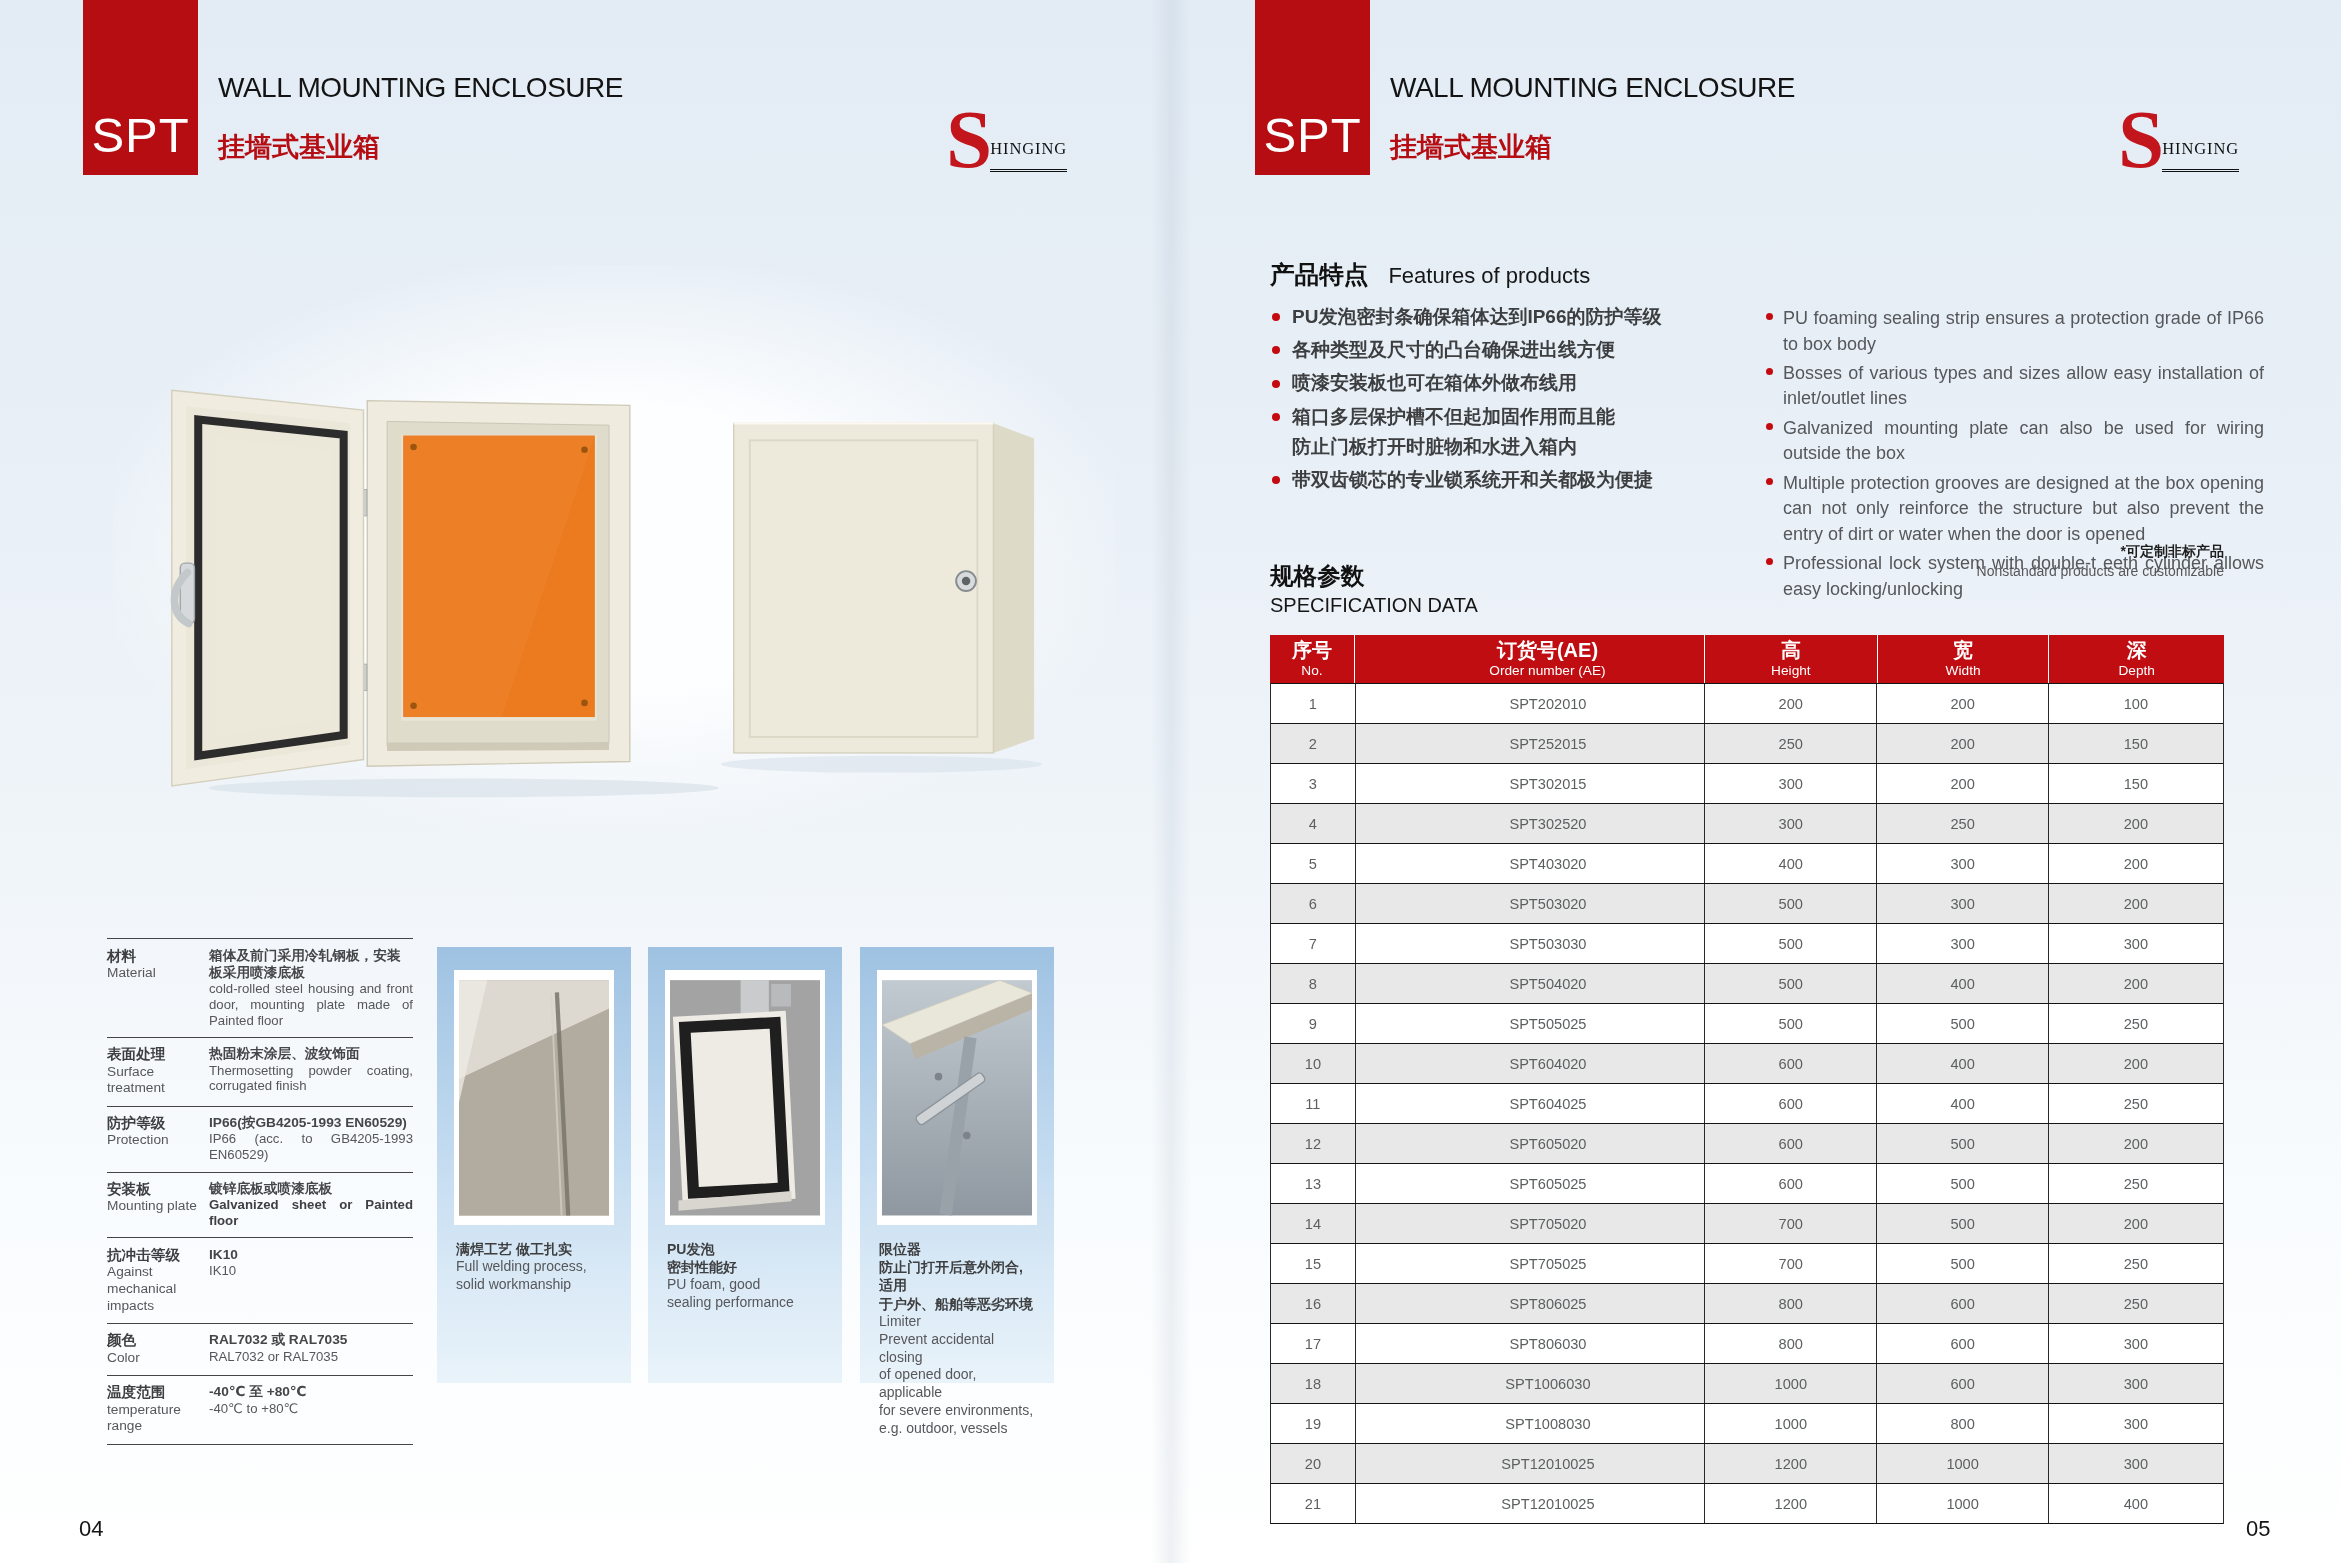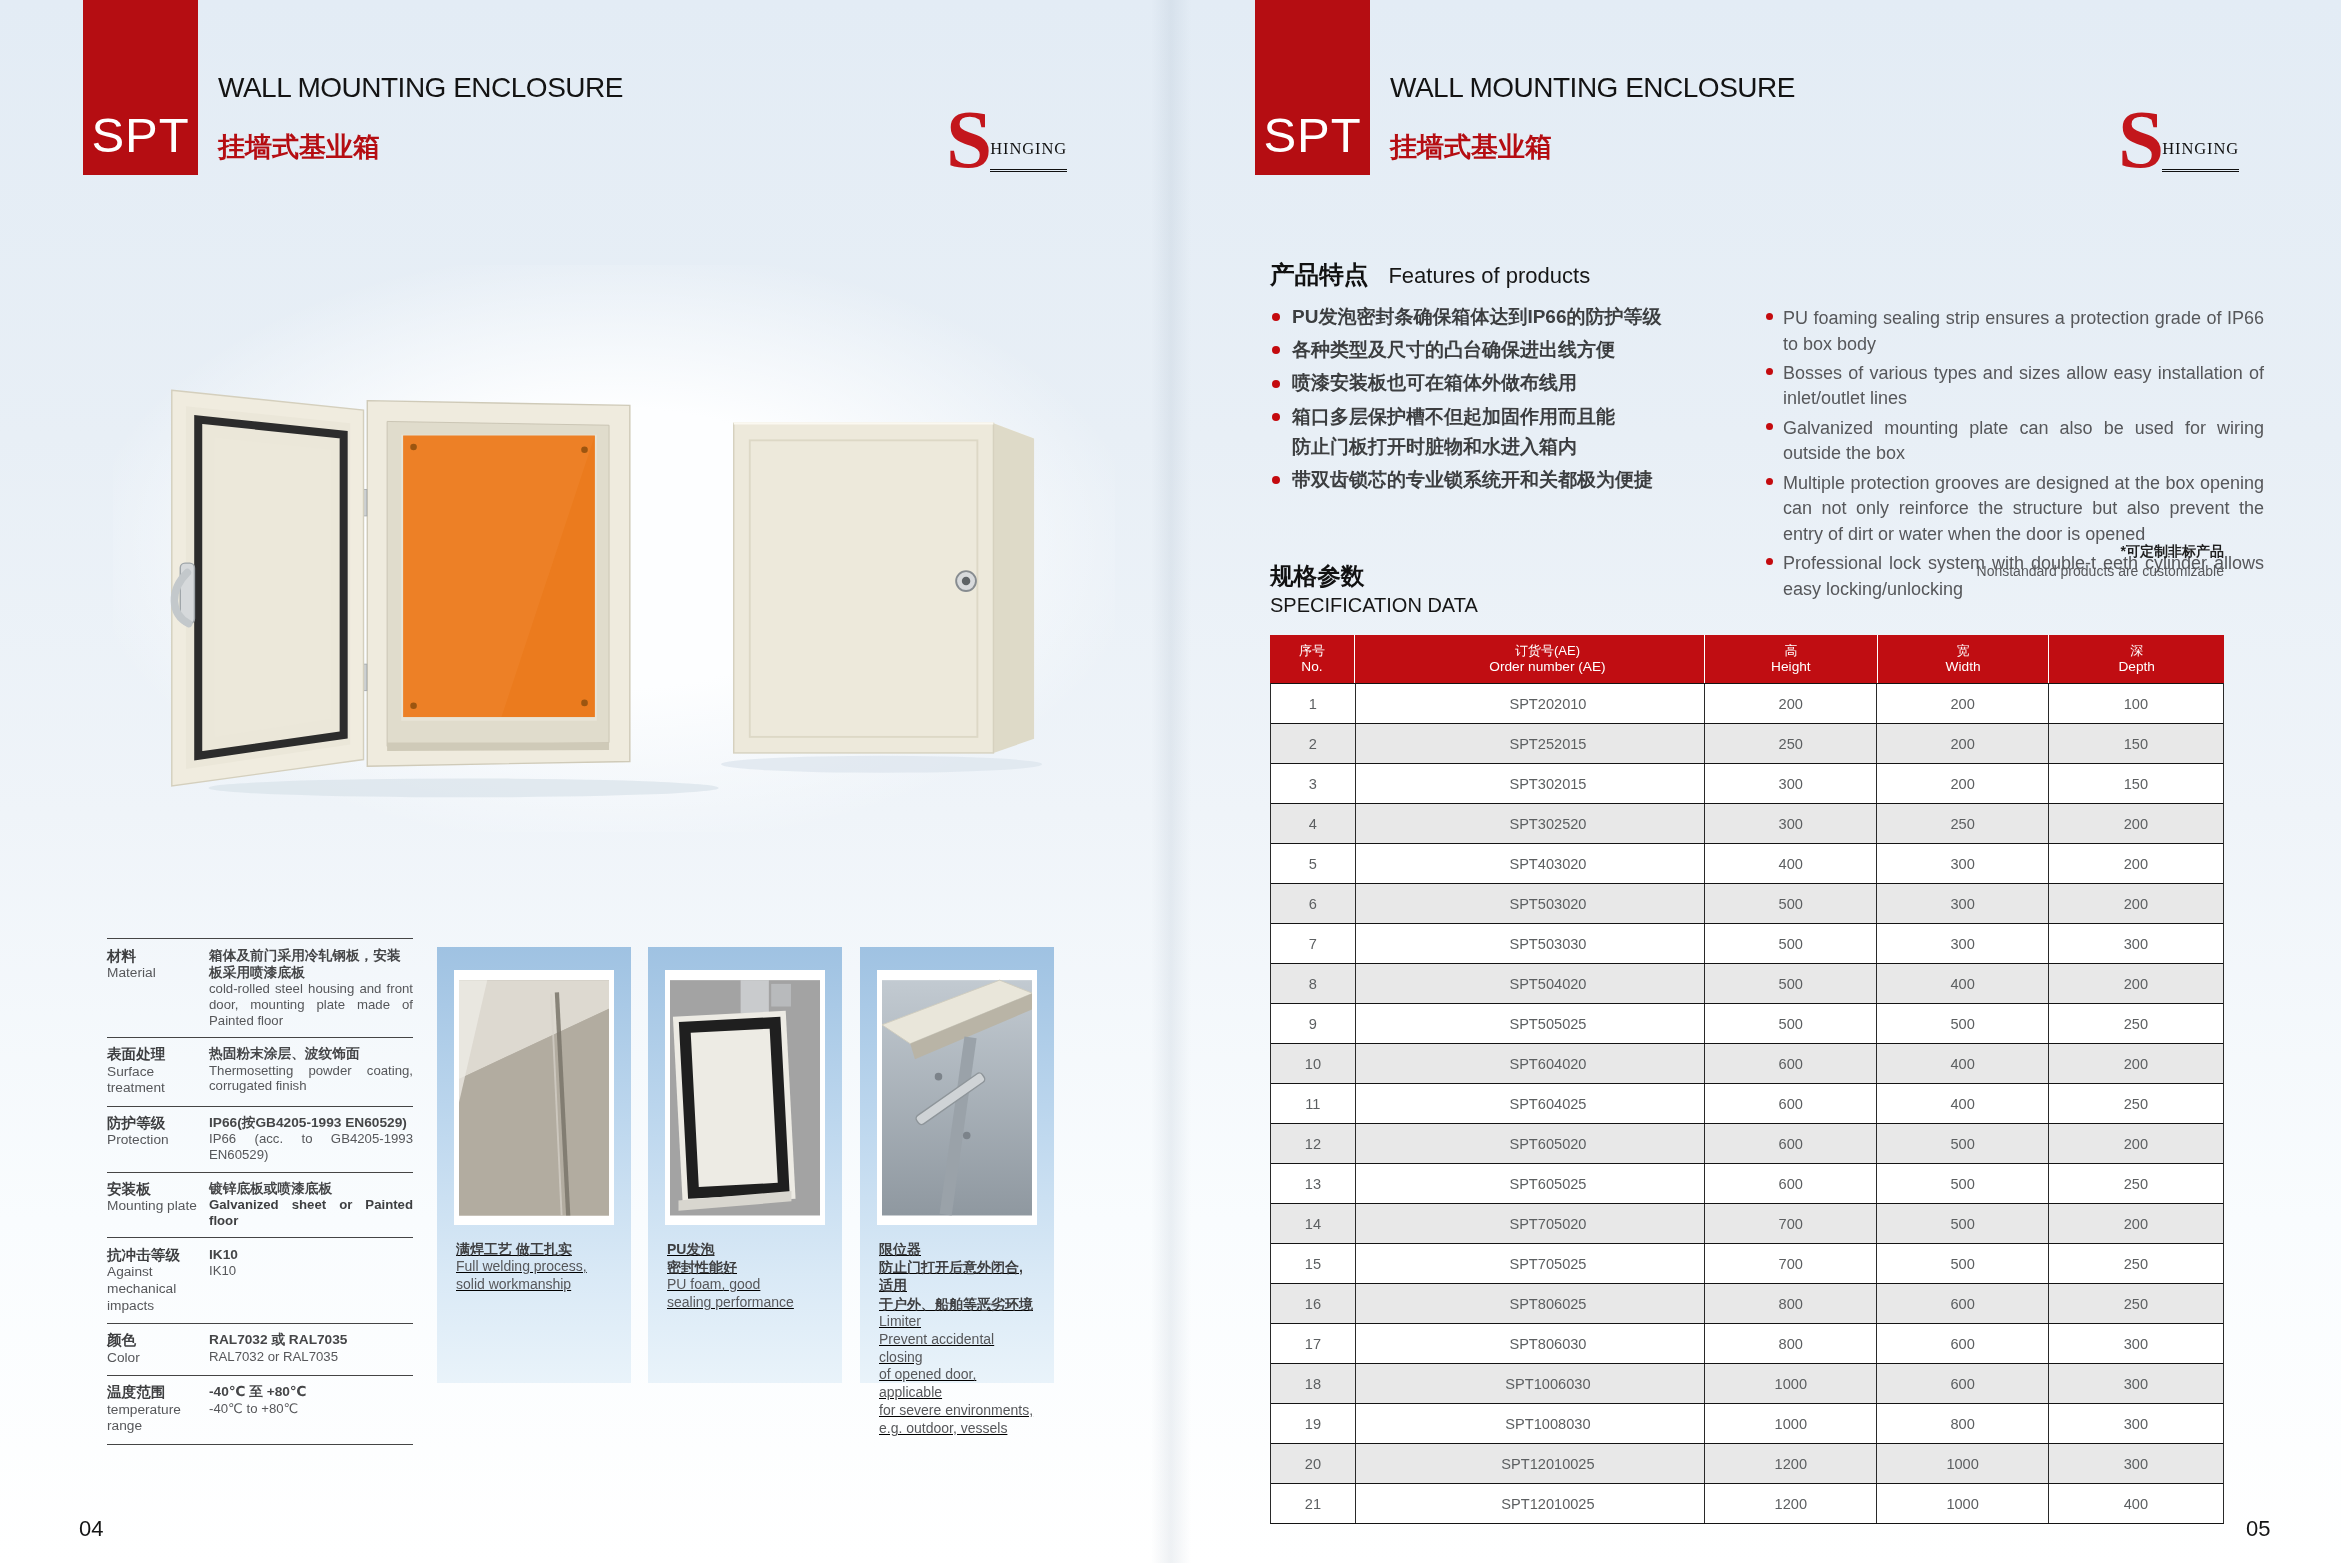--- a/index.html
+++ b/index.html
@@ -58,21 +58,21 @@
   .mat-row:nth-child(4) .mat-value-en{ font-weight:bold; color:#3e3f41; }
 
   
   .card{
     position:absolute; top:947px; width:194px; height:436px;
     background:linear-gradient(180deg,#9fc2e2 0%,#bdd7ee 40%,#d9e9f6 75%,#e9f3fa 100%);
   }
   .card1{ left:437px; } .card2{ left:648px; } .card3{ left:860px; }
   .card-photo{ margin:23px 17px 0; height:255px; background:#fff; padding:4.7px; }
   .card-photo svg{ width:100%; height:100%; display:block; }
-  .card-caption{ margin:15px 19px 0;text-decoration:underline; }
+  .card-caption{ margin:15px 19px 0; }
   .card-caption-zh{ font-size:14px; font-weight:bold; color:#3e3f41; line-height:1.3; white-space:pre-line; }
   .card-caption-en{ font-size:14px; color:#56575a; line-height:1.28; white-space:pre-line; }
 
   
   .features-heading{ position:absolute; left:1270px; top:258px; display:flex; align-items:baseline; }
   .features-heading-zh{ font-size:24.6px; font-weight:bold; color:#111; }
   .features-heading-en{ font-size:22px; color:#161616; margin-left:20px; }
 
   .features-list{ position:absolute; list-style:none; }
   .features-zh{ left:1270px; top:302px; width:487px; }
@@ -90,21 +90,21 @@
   .spec-heading-zh{ position:absolute; left:1270px; top:560px; font-size:23.6px; font-weight:bold; color:#111; }
   .spec-heading-en{ position:absolute; left:1270px; top:594px; font-size:20px; color:#161616; }
   .spec-note{ position:absolute; right:118px; top:541px; text-align:right; }
   .spec-note-zh{ font-size:14px; font-weight:bold; color:#1f1f1f; line-height:1.5; }
   .spec-note-en{ font-size:14px; color:#56575a; line-height:1.4; }
 
   .spec-table{ position:absolute; left:1270px; top:635px; width:954px; }
   .spec-head{ display:flex; height:48px; background:#c00d12; }
   .th{ display:flex; flex-direction:column; align-items:center; justify-content:center; color:#fff; }
   .th + .th{ border-left:1.4px solid #fff; }
-  .th-zh{ font-size:13px; font-weight:normal; line-height:1.2;text-align:center; }
+  .th-zh{ font-size:20px; font-weight:bold; line-height:1.2;text-align:center; }
   .th-en{ font-size:13.7px; line-height:1.25; }
   .spec-body{ border-bottom:1.9px solid #141414; border-left:1.4px solid #2a2a2a; border-right:1.4px solid #2a2a2a; }
   .tr{ display:flex; height:40px; border-top:1.9px solid #141414; background:#fff; }
   .tr:nth-child(even){ background:#e8e8e8; }
   .td{ display:flex; align-items:center; justify-content:center; font-size:14.6px; color:#5c5f61; }
   .td + .td{ border-left:1.4px solid #2a2a2a; }
   .c0{ width:8.8%; } .c1{ width:36.7%;padding-left:36px; } .c2{ width:18.1%; } .c3{ width:18%; } .c4{ flex:1; }
 </style>
 </head>
 <body>

